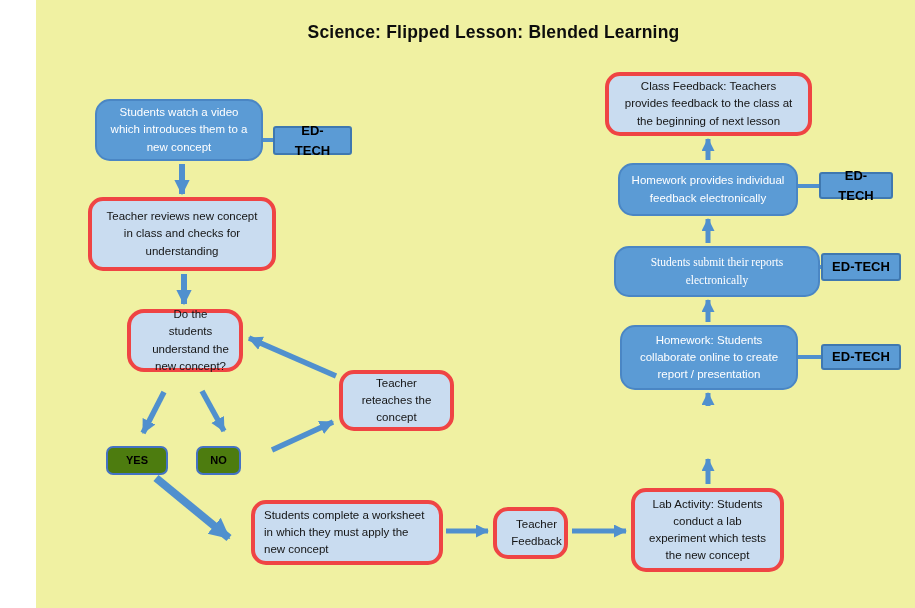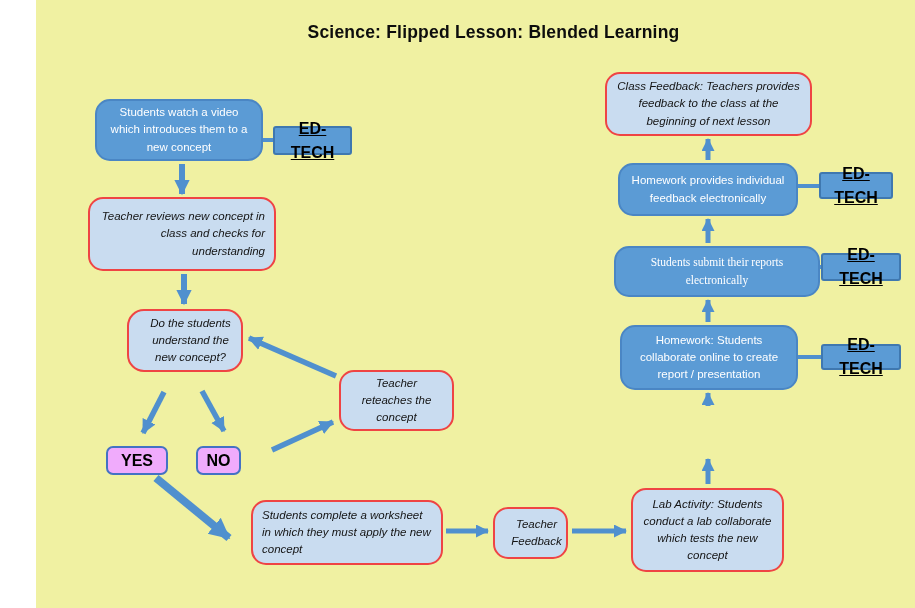--- a/index.html
+++ b/index.html
@@ -33,41 +33,39 @@
     padding: 3px 9px;
   }
   .dark {
     background: #5B9BD5;
     border: 2px solid #4A86C4;
     border-radius: 15px;
     color: #ffffff;
   }
   .light {
     background: #C9DCF0;
-    border: 2px solid #ef4444;
+    border: 4px solid #ef4444;
     border-radius: 15px;
     color: #141414;
-    font-style: italic;
   }
   .gray {
-    background: #f0abfc;
+    background: #4d7c0f;
     border: 2px solid #4472C4;
     border-radius: 7px;
     color: #000000;
     font-weight: bold;
-    font-size: 16px;
+    font-size: 11px;
   }
   .edtech {
     background: #5B9BD5;
     border: 2px solid #3F78B0;
     border-radius: 3px;
     color: #000000;
     font-weight: bold;
-    font-size: 16px;
-    text-decoration: underline;
+    font-size: 13px;
   }
   .left-text { text-align: left; justify-content: flex-start; }
   svg.arrows {
     position: absolute;
     inset: 0;
     pointer-events: none;
   }
 </style>
 </head>
 <body>
@@ -101,35 +99,35 @@
       <line x1="761" y1="357" x2="787" y2="357" stroke-width="4"></line>
       <line x1="761" y1="267" x2="787" y2="267" stroke-width="4"></line>
       <line x1="761" y1="186" x2="785" y2="186" stroke-width="4"></line>
     </g>
   </svg>
 
   <div class="node dark" style="left:59px; top:99px; width:168px; height:62px;">Students watch a video which introduces them to a new concept</div>
 
   <div class="node edtech" style="left:237px; top:126px; width:79px; height:29px;">ED-TECH</div>
 
-  <div class="node light" style="left:52px; top:197px; width:188px; height:74px;text-align:right;">Teacher reviews new concept in class and checks for understanding</div>
+  <div class="node light" style="left:52px; top:197px; width:188px; height:74px;">Teacher reviews new concept in class and checks for understanding</div>
 
   <div class="node light" style="left:91px; top:309px; width:116px; height:63px; border-radius:17px;padding-left:20px;">Do the students understand the new concept?</div>
 
   <div class="node gray" style="left:70px; top:446px; width:62px; height:29px;">YES</div>
 
   <div class="node gray" style="left:160px; top:446px; width:45px; height:29px;">NO</div>
 
   <div class="node light" style="left:303px; top:370px; width:115px; height:61px;">Teacher reteaches the concept</div>
 
   <div class="node light left-text" style="left:215px; top:500px; width:192px; height:65px;">Students complete a worksheet in which they must apply the new concept</div>
 
   <div class="node light" style="left:457px; top:507px; width:75px; height:52px;padding-left:21px;">Teacher Feedback</div>
 
-  <div class="node light" style="left:595px; top:488px; width:153px; height:84px;">Lab Activity: Students conduct a lab collaborate which tests the new concept</div>
+  <div class="node light" style="left:595px; top:488px; width:153px; height:84px;">Lab Activity: Students conduct a lab experiment which tests the new concept</div>
 
 
   <div class="node dark" style="left:584px; top:325px; width:178px; height:65px;">Homework: Students collaborate online to create report / presentation</div>
 
   <div class="node edtech" style="left:785px; top:344px; width:80px; height:26px;">ED-TECH</div>
 
   <div class="node dark" style="left:578px; top:246px; width:206px; height:51px;font-family:Liberation Serif, serif;">Students submit their reports electronically</div>
 
   <div class="node edtech" style="left:785px; top:253px; width:80px; height:28px;">ED-TECH</div>
 

